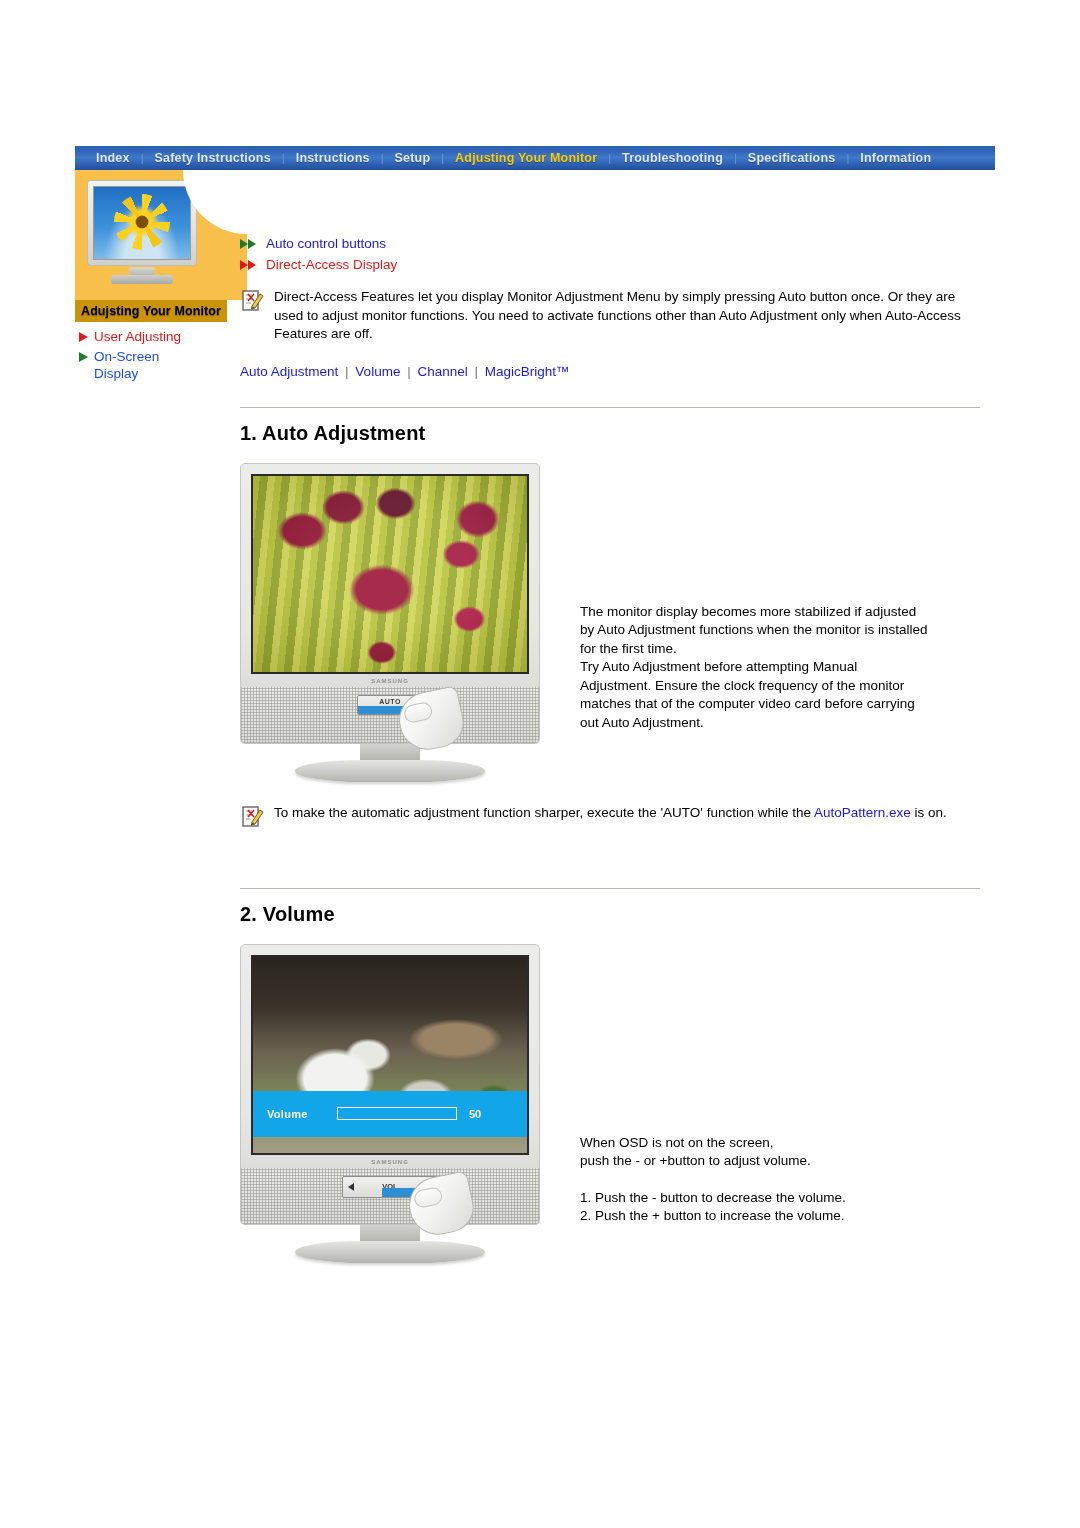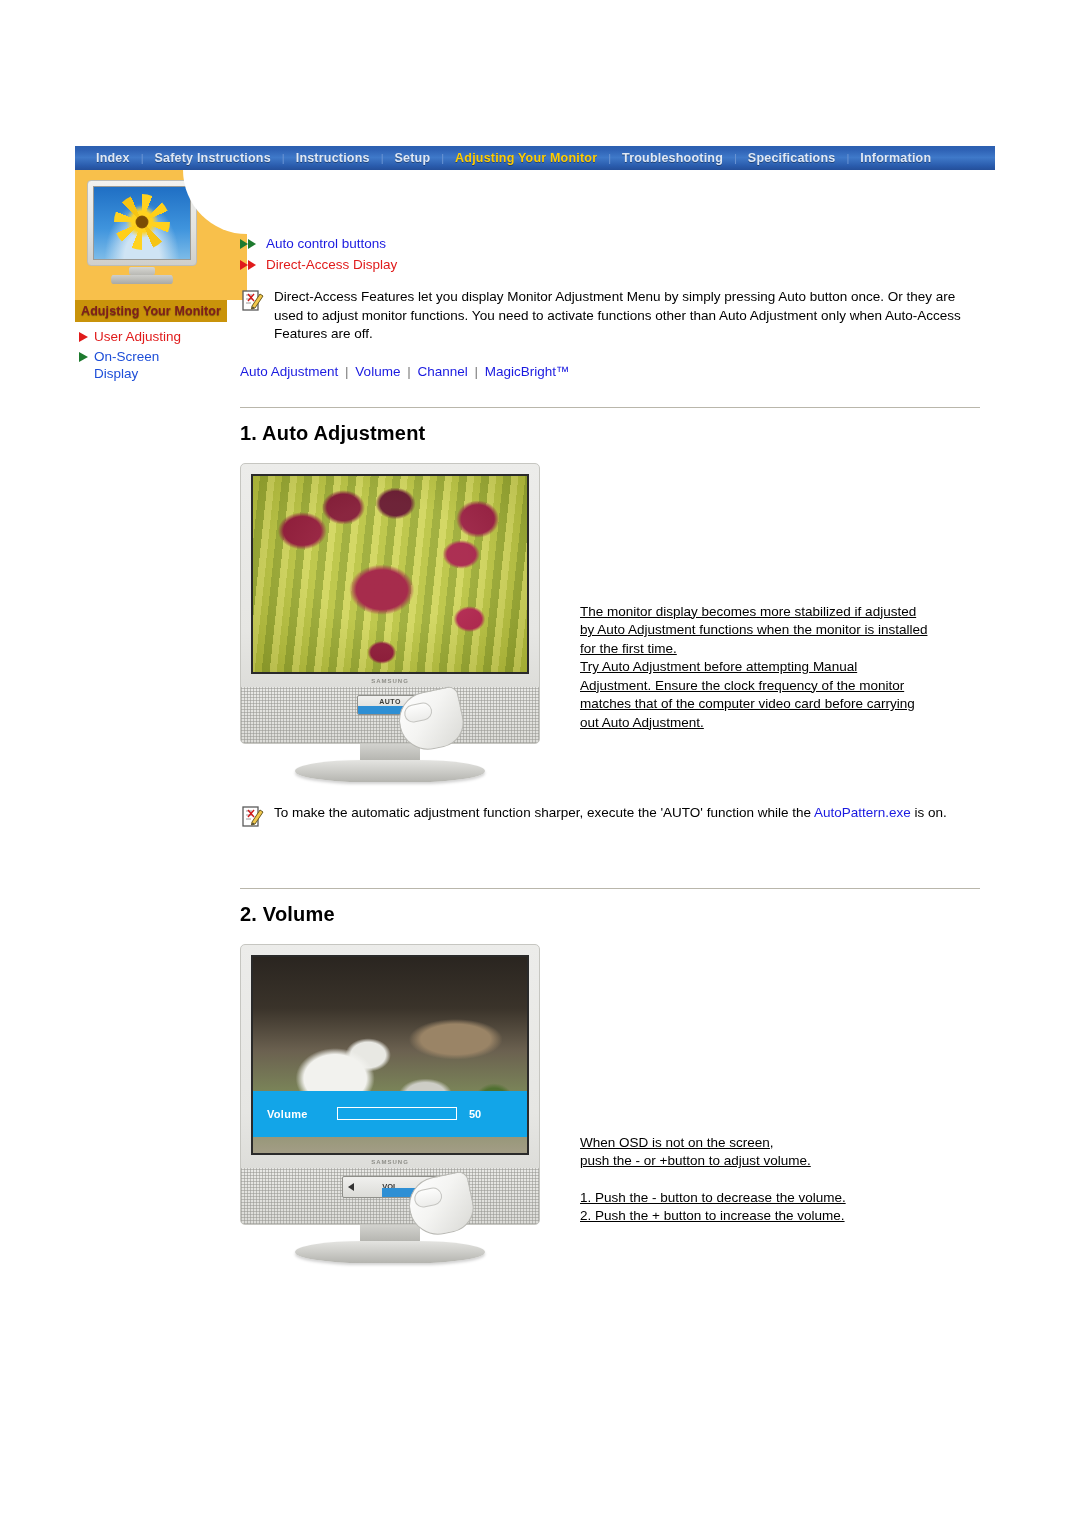--- a/index.html
+++ b/index.html
@@ -139,21 +139,21 @@
     width: 62px;
     height: 9px;
     margin: 0 auto;
     background: linear-gradient(to bottom, #cfcfcb, #a9a9a4);
     border-radius: 3px / 6px;
   }
   .side-caption {
     width: 152px;
     height: 22px;
     background: #c9930a;
-    color: #7f1d1d;
+    color: #000000;
     font-size: 12.5px;
     font-weight: bold;
     display: flex;
     align-items: center;
     padding-left: 6px;
     box-sizing: border-box;
     text-shadow: 0 1px 1px rgba(0,0,0,.45);
     letter-spacing: .1px;
   }
   .side-links {
@@ -262,21 +262,20 @@
   .figure-row {
     display: flex;
     align-items: flex-start;
     margin-top: 18px;
   }
   .fig-text {
     font-size: 13.5px;
     line-height: 18.5px;
     color: #000;
     margin-left: 40px;
-    text-decoration: underline;
   }
 
   
   .monitor {
     position: relative;
     width: 300px;
     flex: none;
   }
   .mon-body {
     width: 300px;

